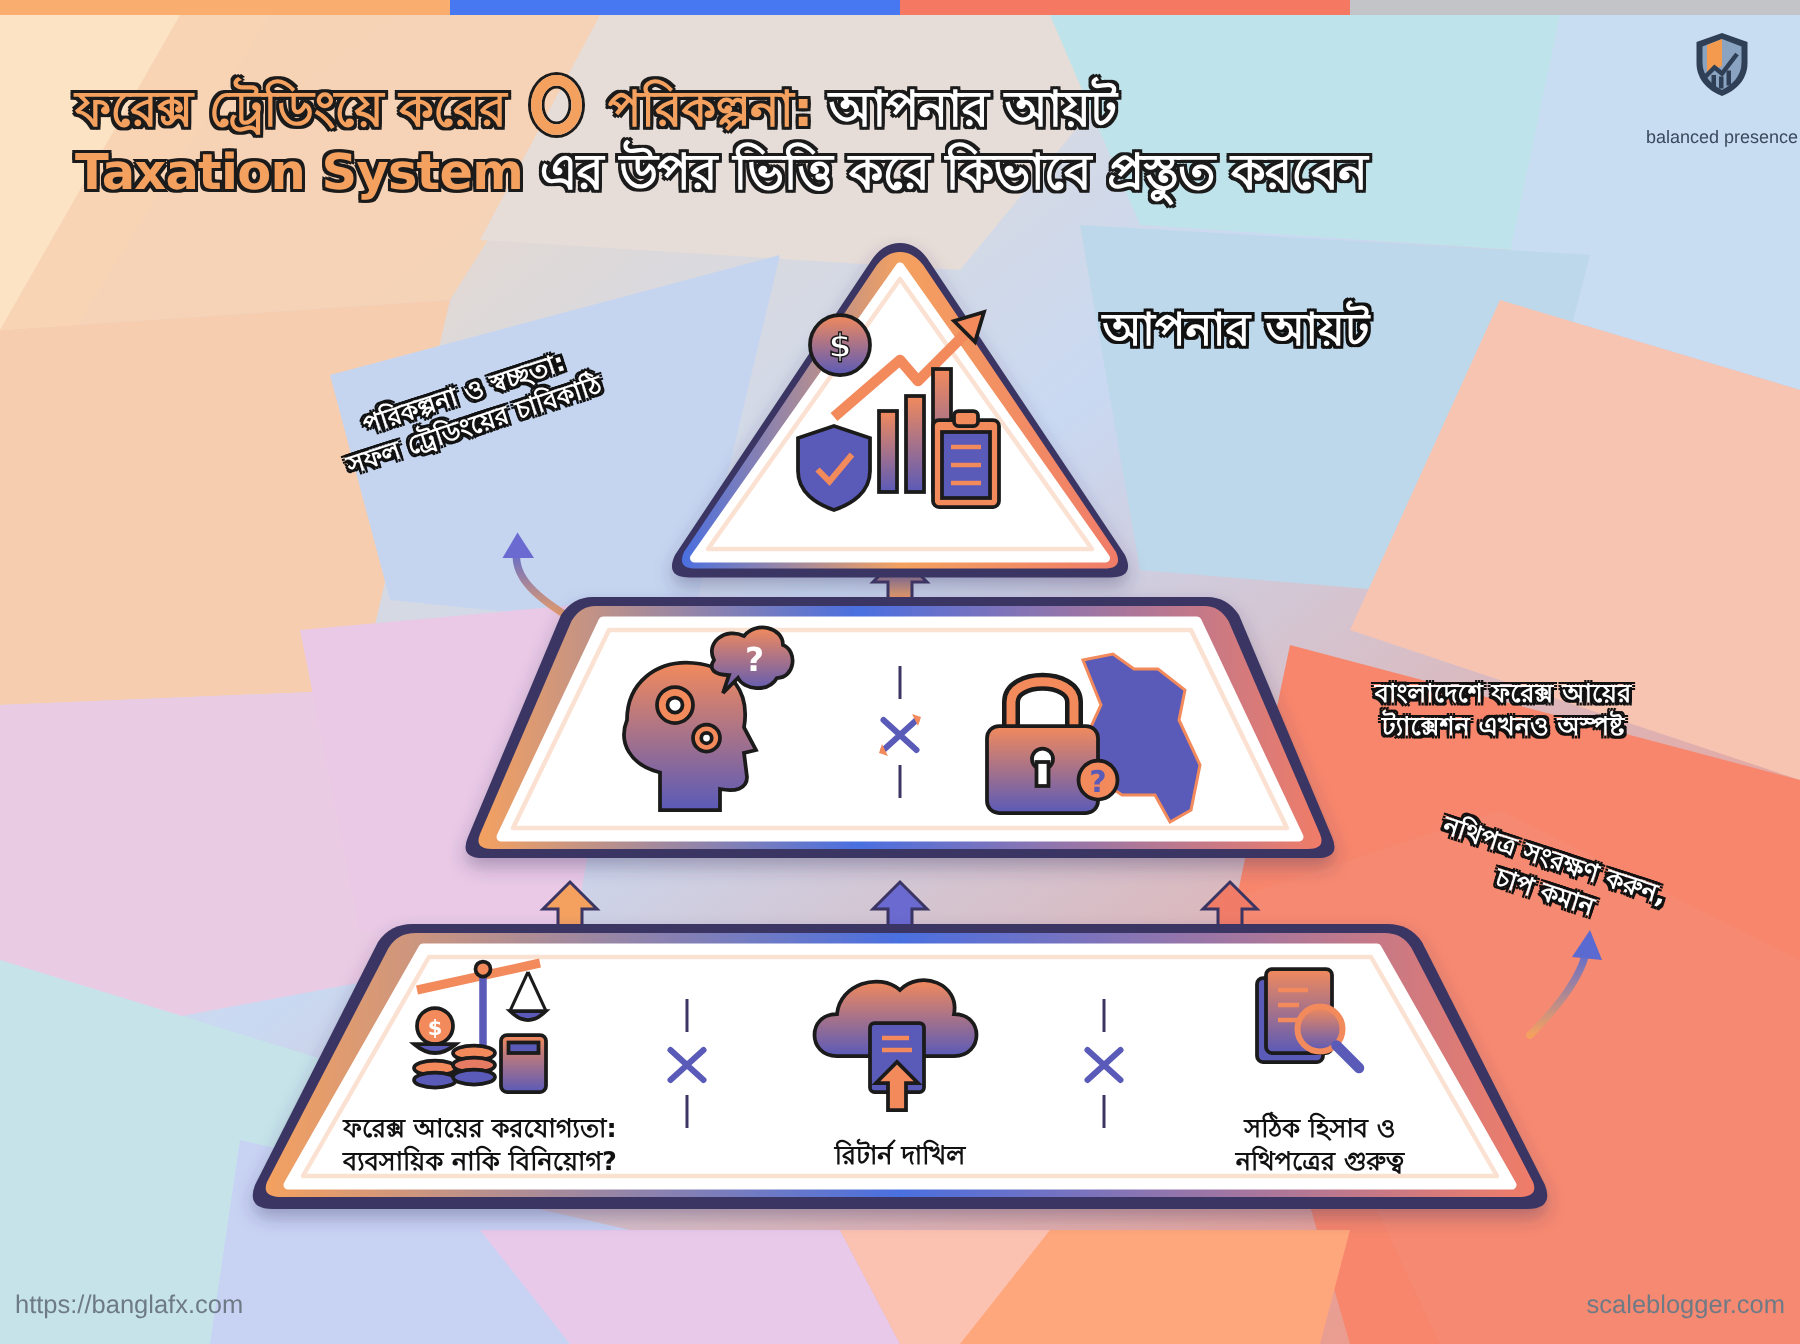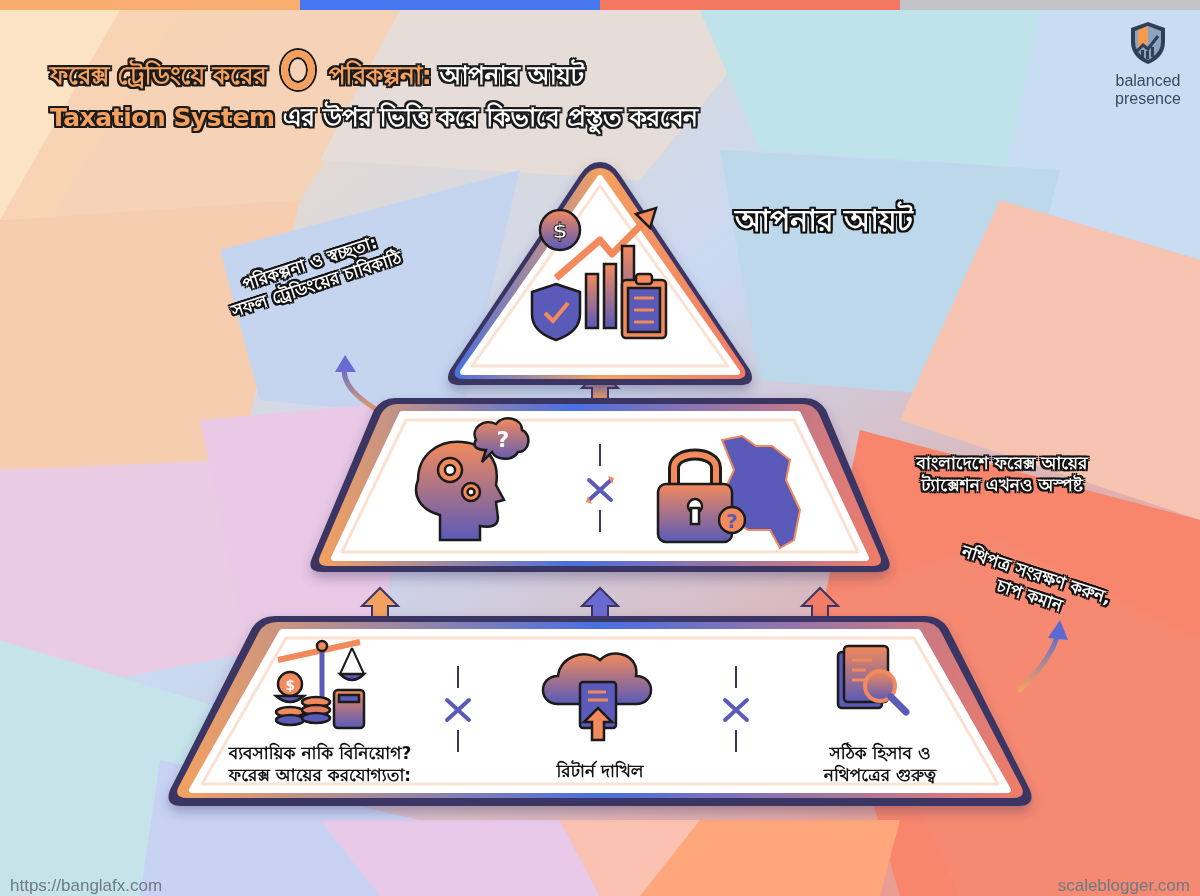--- a/index.html
+++ b/index.html
@@ -9,59 +9,59 @@
     font-family: "DejaVu Sans", sans-serif;
     background: #e7dfe3;
   }
   .bg { position: absolute; inset: 0; z-index: 0; }
   .topbar { position: absolute; left: 0; top: 0; width: 1200px; height: 10px; display: flex; z-index: 2; }
   .topbar div { flex: 1; }
 
   .title {
     position: absolute; left: 50px; top: 50px; z-index: 3;
     font-family: "DejaVu Sans", sans-serif; font-weight: bold;
-    font-size: 25px; line-height: 42px; letter-spacing: -0.5px;
+    font-size: 33px; line-height: 42px; letter-spacing: -0.5px;
   }
   .title .row { white-space: nowrap; }
   .t-orange {
     color: #f4a160;
     text-shadow: -2px -2px 0 #1b1b1b, 2px -2px 0 #1b1b1b, -2px 2px 0 #1b1b1b, 2px 2px 0 #1b1b1b, 0 2px 0 #1b1b1b, 0 -2px 0 #1b1b1b, 2px 0 0 #1b1b1b, -2px 0 0 #1b1b1b;
   }
   .t-white {
     color: #ffffff;
     text-shadow: -2px -2px 0 #1b1b1b, 2px -2px 0 #1b1b1b, -2px 2px 0 #1b1b1b, 2px 2px 0 #1b1b1b, 0 2px 0 #1b1b1b, 0 -2px 0 #1b1b1b, 2px 0 0 #1b1b1b, -2px 0 0 #1b1b1b;
   }
   .ring {
     display: inline-block; width: 34px; height: 40px; border-radius: 50%;
     border: 7px solid #f4a160; box-shadow: 0 0 0 2px #1b1b1b, inset 0 0 0 2px #1b1b1b;
     vertical-align: -6px; margin: 0 6px;
   }
 
   .logo { position: absolute; left: 1096px; top: 20px; width: 104px; text-align: center; z-index: 3; }
-  .logo-text { font-family: "Liberation Sans", sans-serif; font-size: 16px; color: #3a4a5c; margin-top: 2px; }
+  .logo-text { font-family: "Liberation Sans", sans-serif; font-size: 12px; color: #3a4a5c; margin-top: 14px; }
 
   .side-label {
     position: absolute; z-index: 3; font-weight: bold; font-size: 17px; line-height: 22px;
     color: #fff; text-align: center; white-space: nowrap;
     text-shadow: -2px -2px 0 #111, 2px -2px 0 #111, -2px 2px 0 #111, 2px 2px 0 #111, 0 2px 0 #111, 0 -2px 0 #111, 2px 0 0 #111, -2px 0 0 #111;
   }
   .apex-label {
     position: absolute; left: 735px; top: 202px; z-index: 3;
     font-weight: bold; font-size: 30px; line-height: 38px; color: #fff; white-space: nowrap;
     text-shadow: -2px -2px 0 #111, 2px -2px 0 #111, -2px 2px 0 #111, 2px 2px 0 #111, 0 2px 0 #111, 0 -2px 0 #111, 2px 0 0 #111, -2px 0 0 #111;
   }
 
   .pyramid { position: absolute; inset: 0; z-index: 2; }
 
   .tier-text {
     position: absolute; z-index: 4; font-weight: bold; font-size: 17px; line-height: 22px;
     color: #111; text-align: center; white-space: nowrap;
   }
   .footer-link {
-    position: absolute; bottom: 0; z-index: 3; font-family: "Liberation Sans", sans-serif;
+    position: absolute; bottom: 16px; z-index: 3; font-family: "Liberation Sans", sans-serif;
     font-size: 17px; color: #6e7a86;
   }
 </style>
 </head>
 <body>
 
 <svg class="bg" width="1200" height="896" viewBox="0 0 1200 896">
   <defs>
     <linearGradient id="bgbase" x1="0" y1="0" x2="1" y2="1">
       <stop offset="0" stop-color="#f9d9b8"></stop>
@@ -293,22 +293,22 @@
   <div>বাংলাদেশে ফরেক্স আয়ের</div>
   <div>ট্যাক্সেশন এখনও অস্পষ্ট</div>
 </div>
 
 <div class="side-label" style="left:966px; top:540px; transform: rotate(18deg); transform-origin: left top;">
   <div>নথিপত্র সংরক্ষণ করুন,</div>
   <div>চাপ কমান</div>
 </div>
 
 <div class="tier-text" style="left:200px; top:742px; width:240px;">
+  <div>ফরেক্স আয়ের করযোগ্যতা:</div>
   <div>ব্যবসায়িক নাকি বিনিয়োগ?</div>
-  <div>ফরেক্স আয়ের করযোগ্যতা:</div>
 </div>
 <div class="tier-text" style="left:480px; top:760px; width:240px;">
   <div>রিটার্ন দাখিল</div>
 </div>
 <div class="tier-text" style="left:760px; top:742px; width:240px;">
   <div>সঠিক হিসাব ও</div>
   <div>নথিপত্রের গুরুত্ব</div>
 </div>
 
 <div class="footer-link" style="left:10px;">https://banglafx.com</div>

